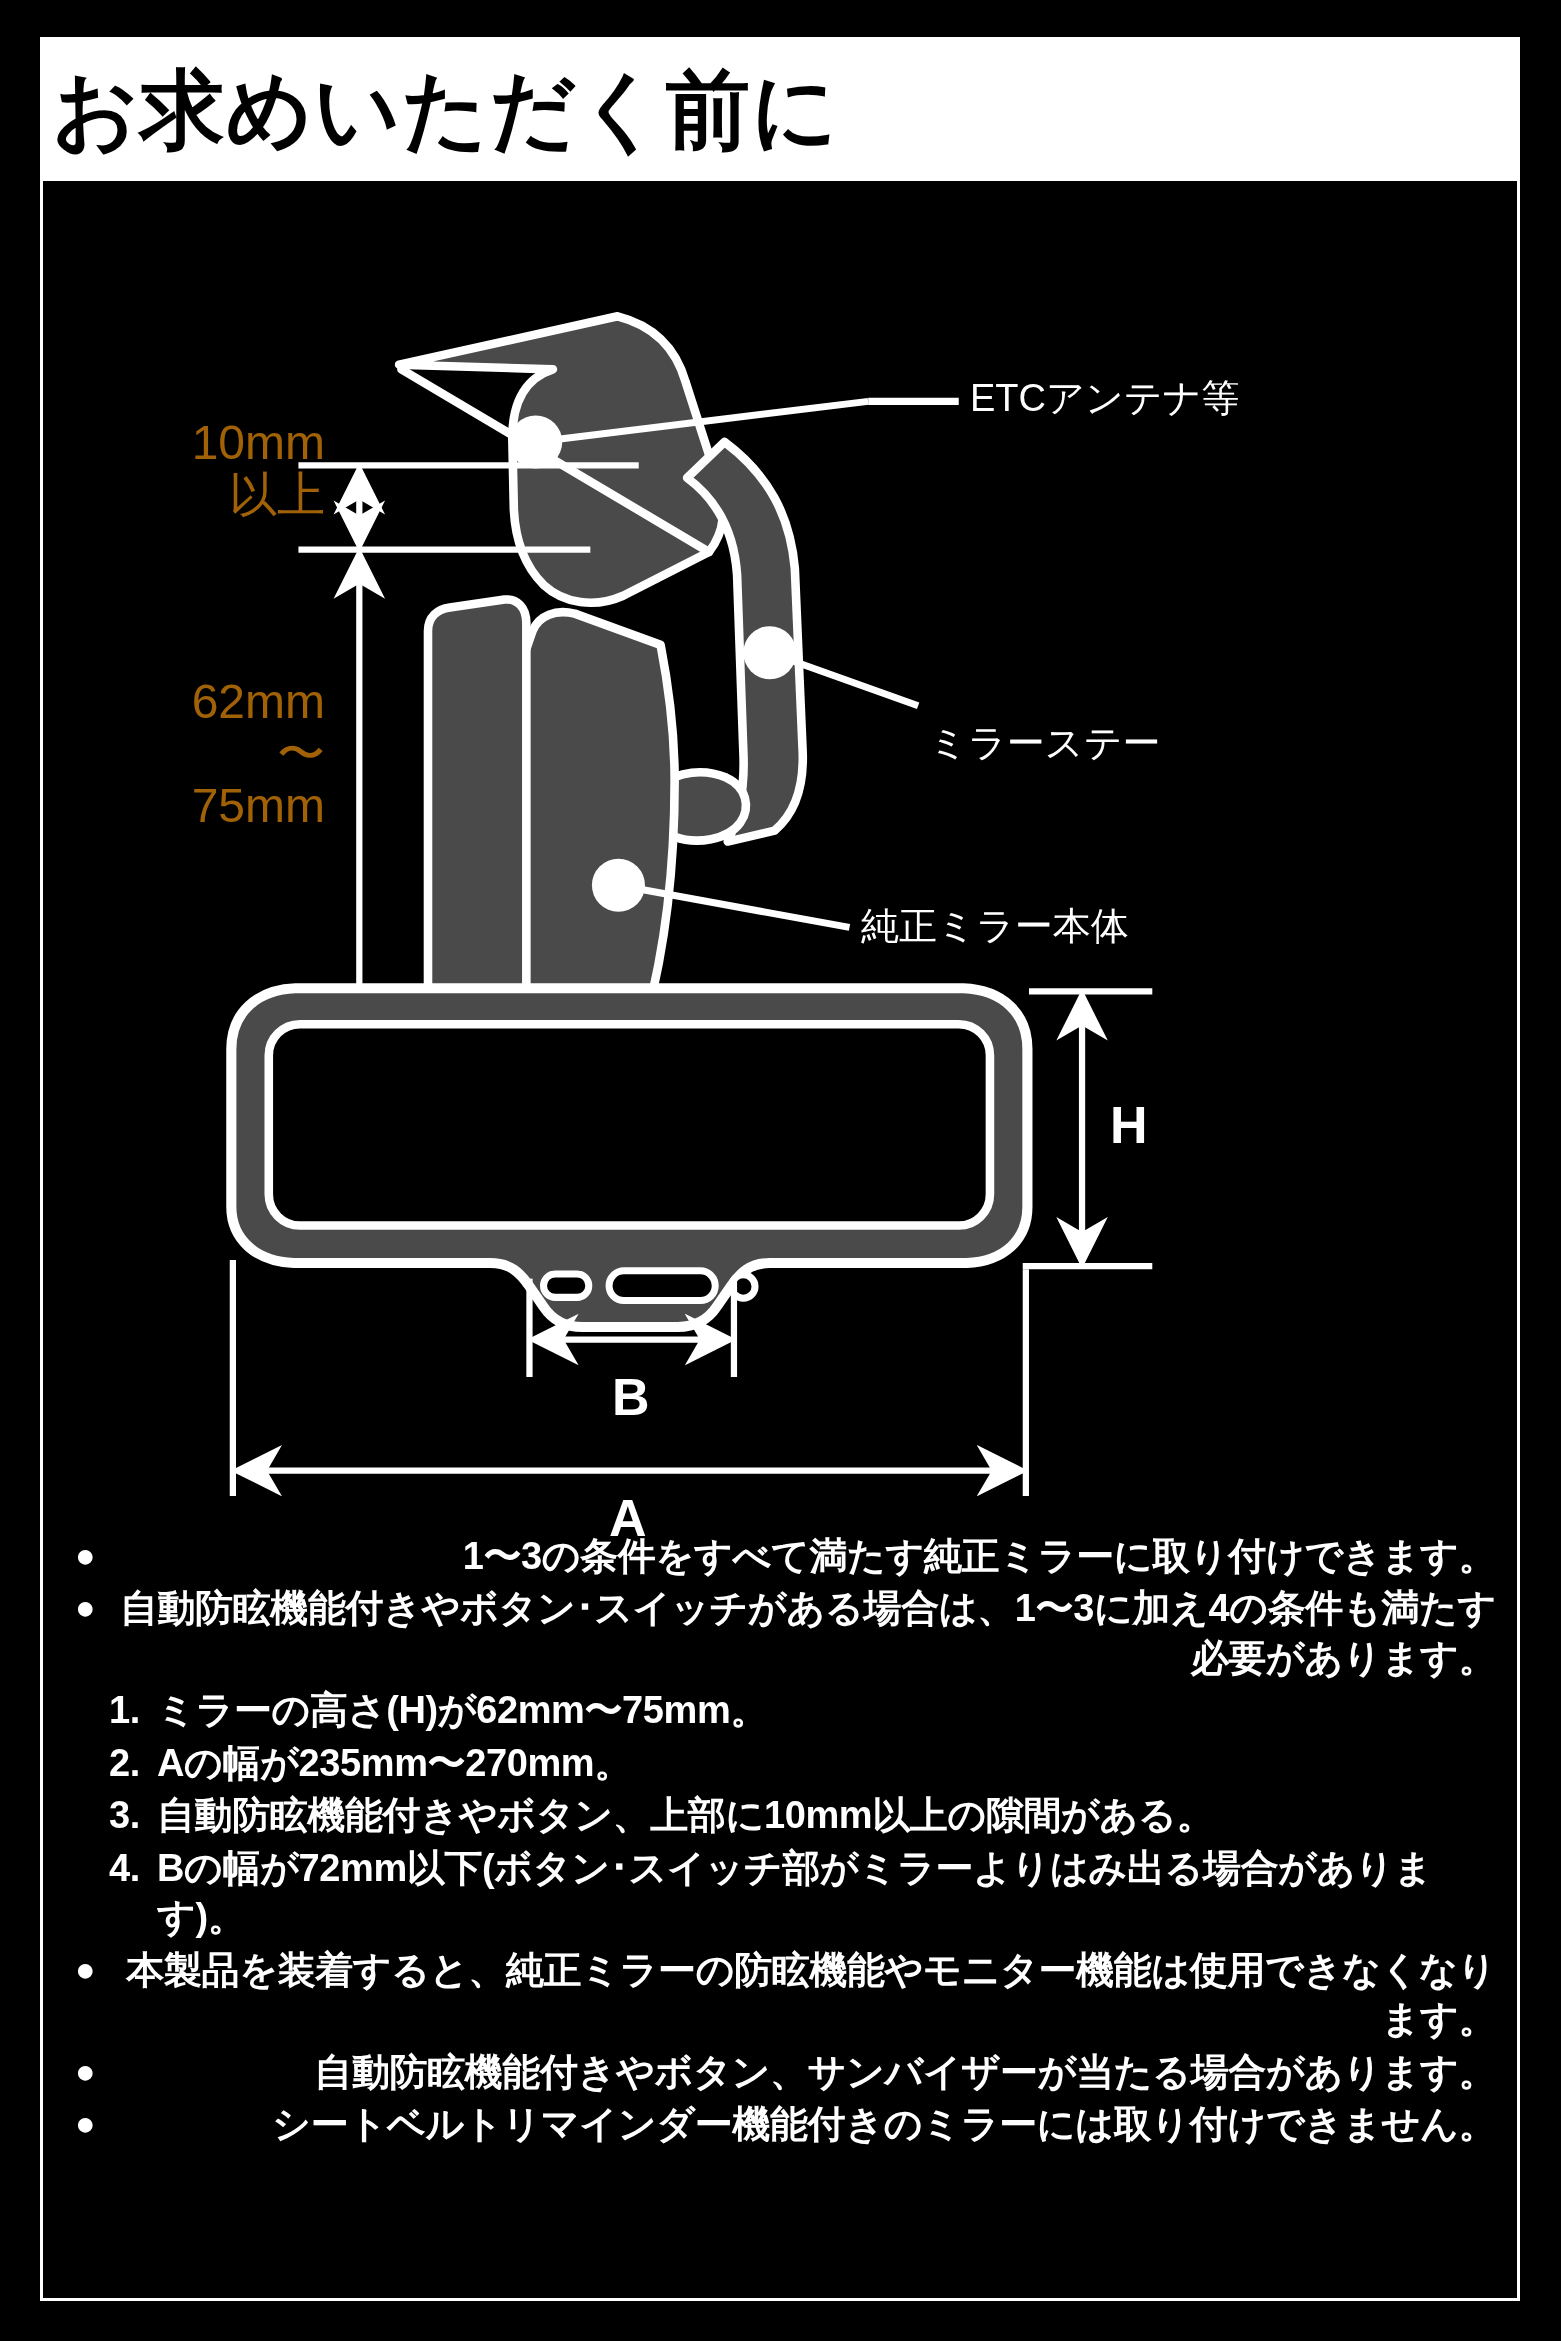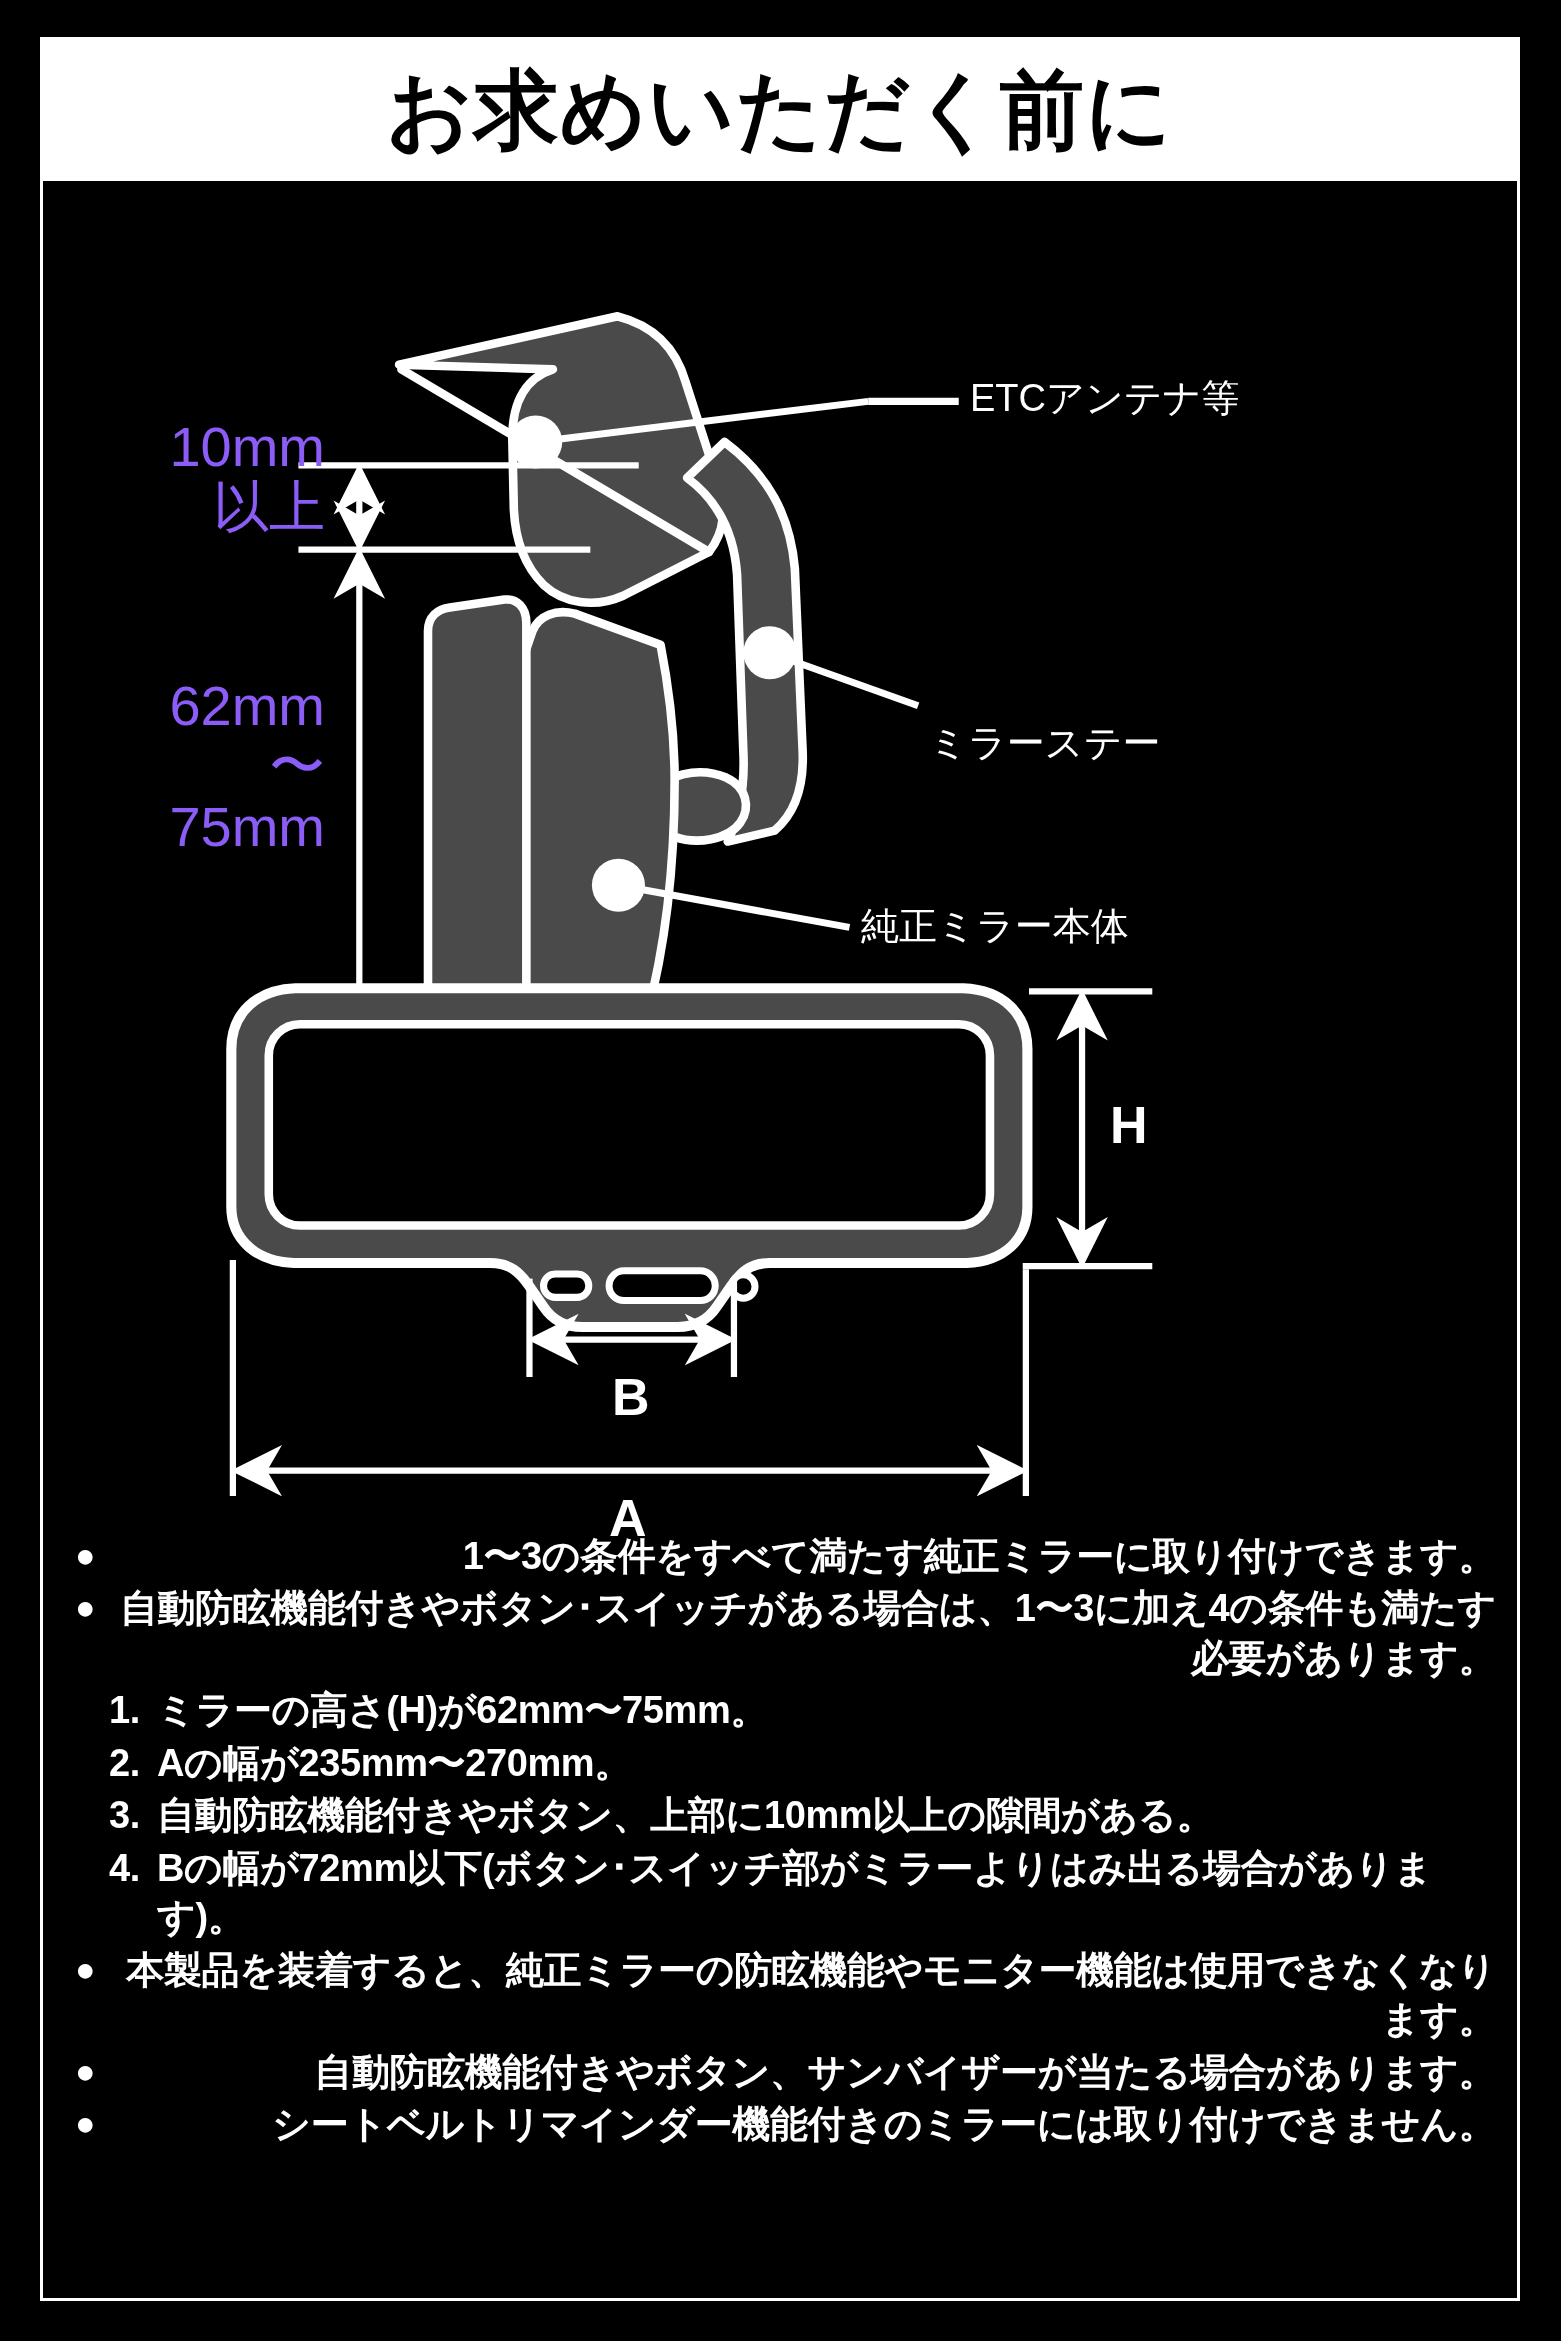--- a/index.html
+++ b/index.html
@@ -38,21 +38,20 @@
   
   .header-band {
     position: absolute;
     left: 40px;
     top: 37px;
     width: 1480px;
     height: 144px;
     background: #ffffff;
     display: flex;
     align-items: center;
-    justify-content: center;
     overflow: hidden;
   }
   .header-title {
     color: #000000;
     font-size: 87px;
     font-weight: 700;
     letter-spacing: 1.6px;
     line-height: 1;
     white-space: nowrap;
     transform: scaleX(0.97);
@@ -64,22 +63,22 @@
     left: 44px;
     top: 184px;
     width: 1472px;
     height: 1312px;
   }
   .diagram svg { display: block; }
 
   
   .dim-label {
     position: absolute;
-    color: #8b5cf6;
-    font-size: 56px;
+    color: #a16207;
+    font-size: 48px;
     line-height: 1.08;
     white-space: pre;
     text-align: right;
     font-weight: 400;
   }
   .callout-label {
     position: absolute;
     color: #ffffff;
     font-size: 38px;
     line-height: 1;

